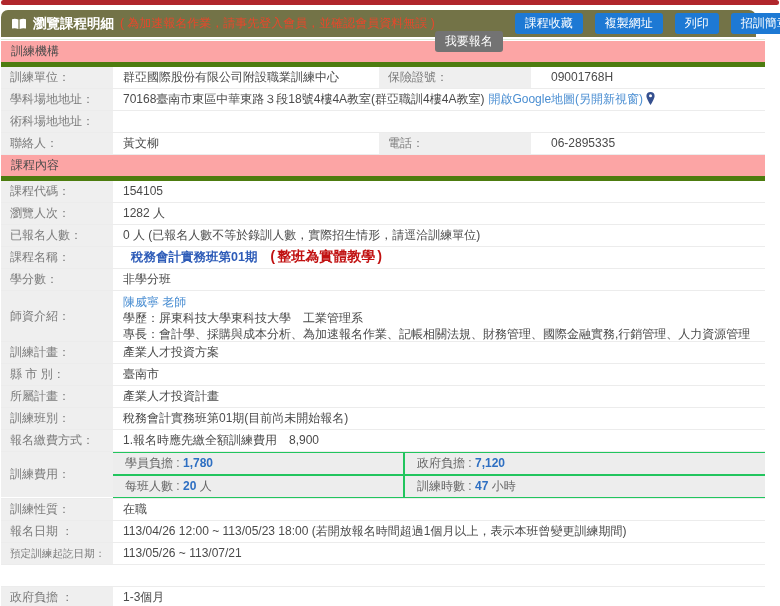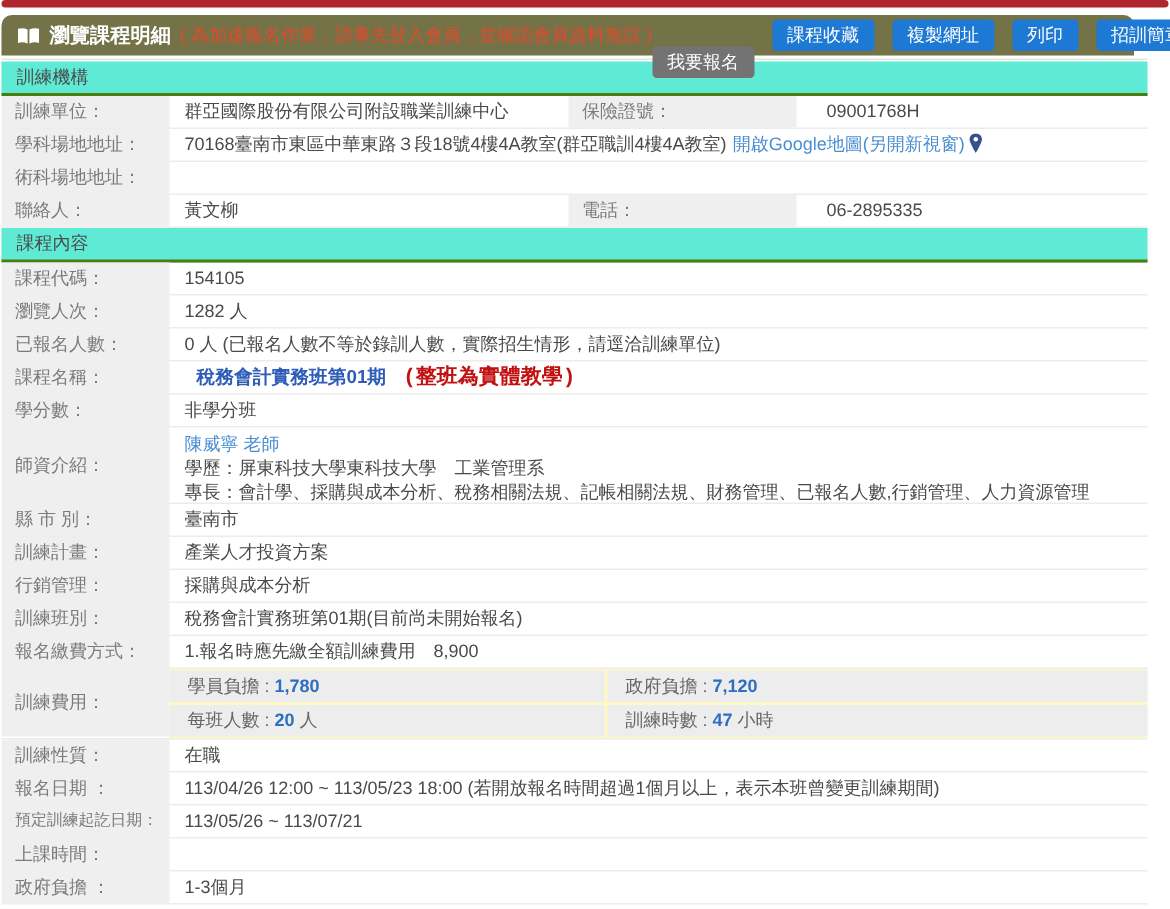--- a/index.html
+++ b/index.html
@@ -18,21 +18,21 @@
   .page-note{color:#e8472b;font-size:12px;margin-left:6px;white-space:nowrap;}
   .toolbar{margin-left:auto;display:flex;gap:12px;align-items:center;}
   .btn{border:none;height:21px;padding:0 10px;font-size:12px;color:#fff;
        border-radius:3px;cursor:pointer;white-space:nowrap;
        font-family:"Liberation Sans","DejaVu Sans",sans-serif;}
   .btn.red{background:#737373;margin-top:36px;}
   .btn.blue{background:#1d79d4;}
 
   
   .content{margin:2px 0 0 1px;width:764px;border-top:1px solid #dcead9;padding-top:1px;}
-  .section-header{height:21px;line-height:21px;background:#5eead4;border-bottom:2px solid #4d7c0f;
+  .section-header{height:21px;line-height:21px;background:#fca5a5;border-bottom:5px solid #4d7c0f;
     color:#4c4c4c;font-size:12px;padding-left:10px;}
   .row{display:flex;border-bottom:1px solid #ececec;height:21px;line-height:21px;
        font-size:12px;color:#4a4a4a;}
   .lbl{width:112px;background:#efefef;color:#7b7b7b;padding-left:9px;
        box-sizing:border-box;flex-shrink:0;white-space:nowrap;overflow:hidden;}
   .lbl.tight{font-size:10.6px;}
   .val{padding-left:10px;white-space:nowrap;}
   .val.w1{width:266px;box-sizing:border-box;overflow:hidden;}
   .lbl2{width:152px;}
   .val2{flex:1;padding-left:20px;}
@@ -42,21 +42,21 @@
   .course-name{color:#2e5cb8;font-weight:bold;font-size:12.5px;margin-left:8px;}
   .course-note{color:#c11111;font-weight:bold;font-size:14px;margin-left:8px;font-family:Liberation Mono, monospace;}
 
   .row.teacher{height:50px;line-height:normal;}
   .row.teacher .lbl{display:flex;align-items:center;height:50px;}
   .teacher-block{padding:3px 0 0 10px;line-height:16px;font-size:12px;}
 
   .row.fee{height:46px;line-height:normal;}
   .row.fee .lbl{display:flex;align-items:center;height:45px;}
   .fee-grid{flex:1;display:grid;grid-template-columns:290px 1fr;grid-auto-rows:21px;
-    row-gap:2px;column-gap:2px;padding-top:1px;background:#fef9c3;}
+    row-gap:2px;column-gap:2px;padding-top:1px;background:#22c55e;}
   .fee-cell{background:#ededed;padding-left:12px;line-height:21px;font-size:12px;color:#666;}
   .fee-num{color:#2e6fc2;font-weight:bold;}
 </style>
 </head>
 <body>
 
 <div class="page">
 
   <div class="top-red-bar"></div>
 
@@ -139,37 +139,37 @@
     <div class="row">
       <div class="lbl">學分數：</div>
       <div class="val">非學分班</div>
     </div>
 
     <div class="row teacher">
       <div class="lbl">師資介紹：</div>
       <div class="teacher-block">
         <div><a class="link" style="margin-left:0;">陳威寧 老師</a></div>
         <div>學歷：屏東科技大學東科技大學　工業管理系</div>
-        <div>專長：會計學、採購與成本分析、稅務相關法規、記帳相關法規、財務管理、已報名人數,行銷管理、人力資源管理</div>
-      </div>
+        <div>專長：會計學、採購與成本分析、為加速報名作業、記帳相關法規、財務管理、國際金融實務,行銷管理、人力資源管理</div>
+      </div>
+    </div>
+
+    <div class="row">
+      <div class="lbl">訓練計畫：</div>
+      <div class="val">產業人才投資方案</div>
     </div>
 
     <div class="row">
       <div class="lbl">縣 市 別：</div>
       <div class="val">臺南市</div>
     </div>
 
     <div class="row">
-      <div class="lbl">訓練計畫：</div>
-      <div class="val">產業人才投資方案</div>
-    </div>
-
-    <div class="row">
-      <div class="lbl">行銷管理：</div>
-      <div class="val">採購與成本分析</div>
+      <div class="lbl">所屬計畫：</div>
+      <div class="val">產業人才投資計畫</div>
     </div>
 
     <div class="row">
       <div class="lbl">訓練班別：</div>
       <div class="val">稅務會計實務班第01期(目前尚未開始報名)</div>
     </div>
 
     <div class="row">
       <div class="lbl">報名繳費方式：</div>
       <div class="val">1.報名時應先繳全額訓練費用　8,900</div>
@@ -202,21 +202,20 @@
       <div class="lbl">報名日期 ：</div>
       <div class="val">113/04/26 12:00 ~ 113/05/23 18:00 (若開放報名時間超過1個月以上，表示本班曾變更訓練期間)</div>
     </div>
 
     <div class="row">
       <div class="lbl tight">預定訓練起訖日期：</div>
       <div class="val">113/05/26 ~ 113/07/21</div>
     </div>
 
     <div class="row">
-      <div class="lbl">上課時間：</div>
     </div>
 
     <div class="row">
       <div class="lbl">政府負擔 ：</div>
       <div class="val">1-3個月</div>
     </div>
 
   </div>
 </div>
 

